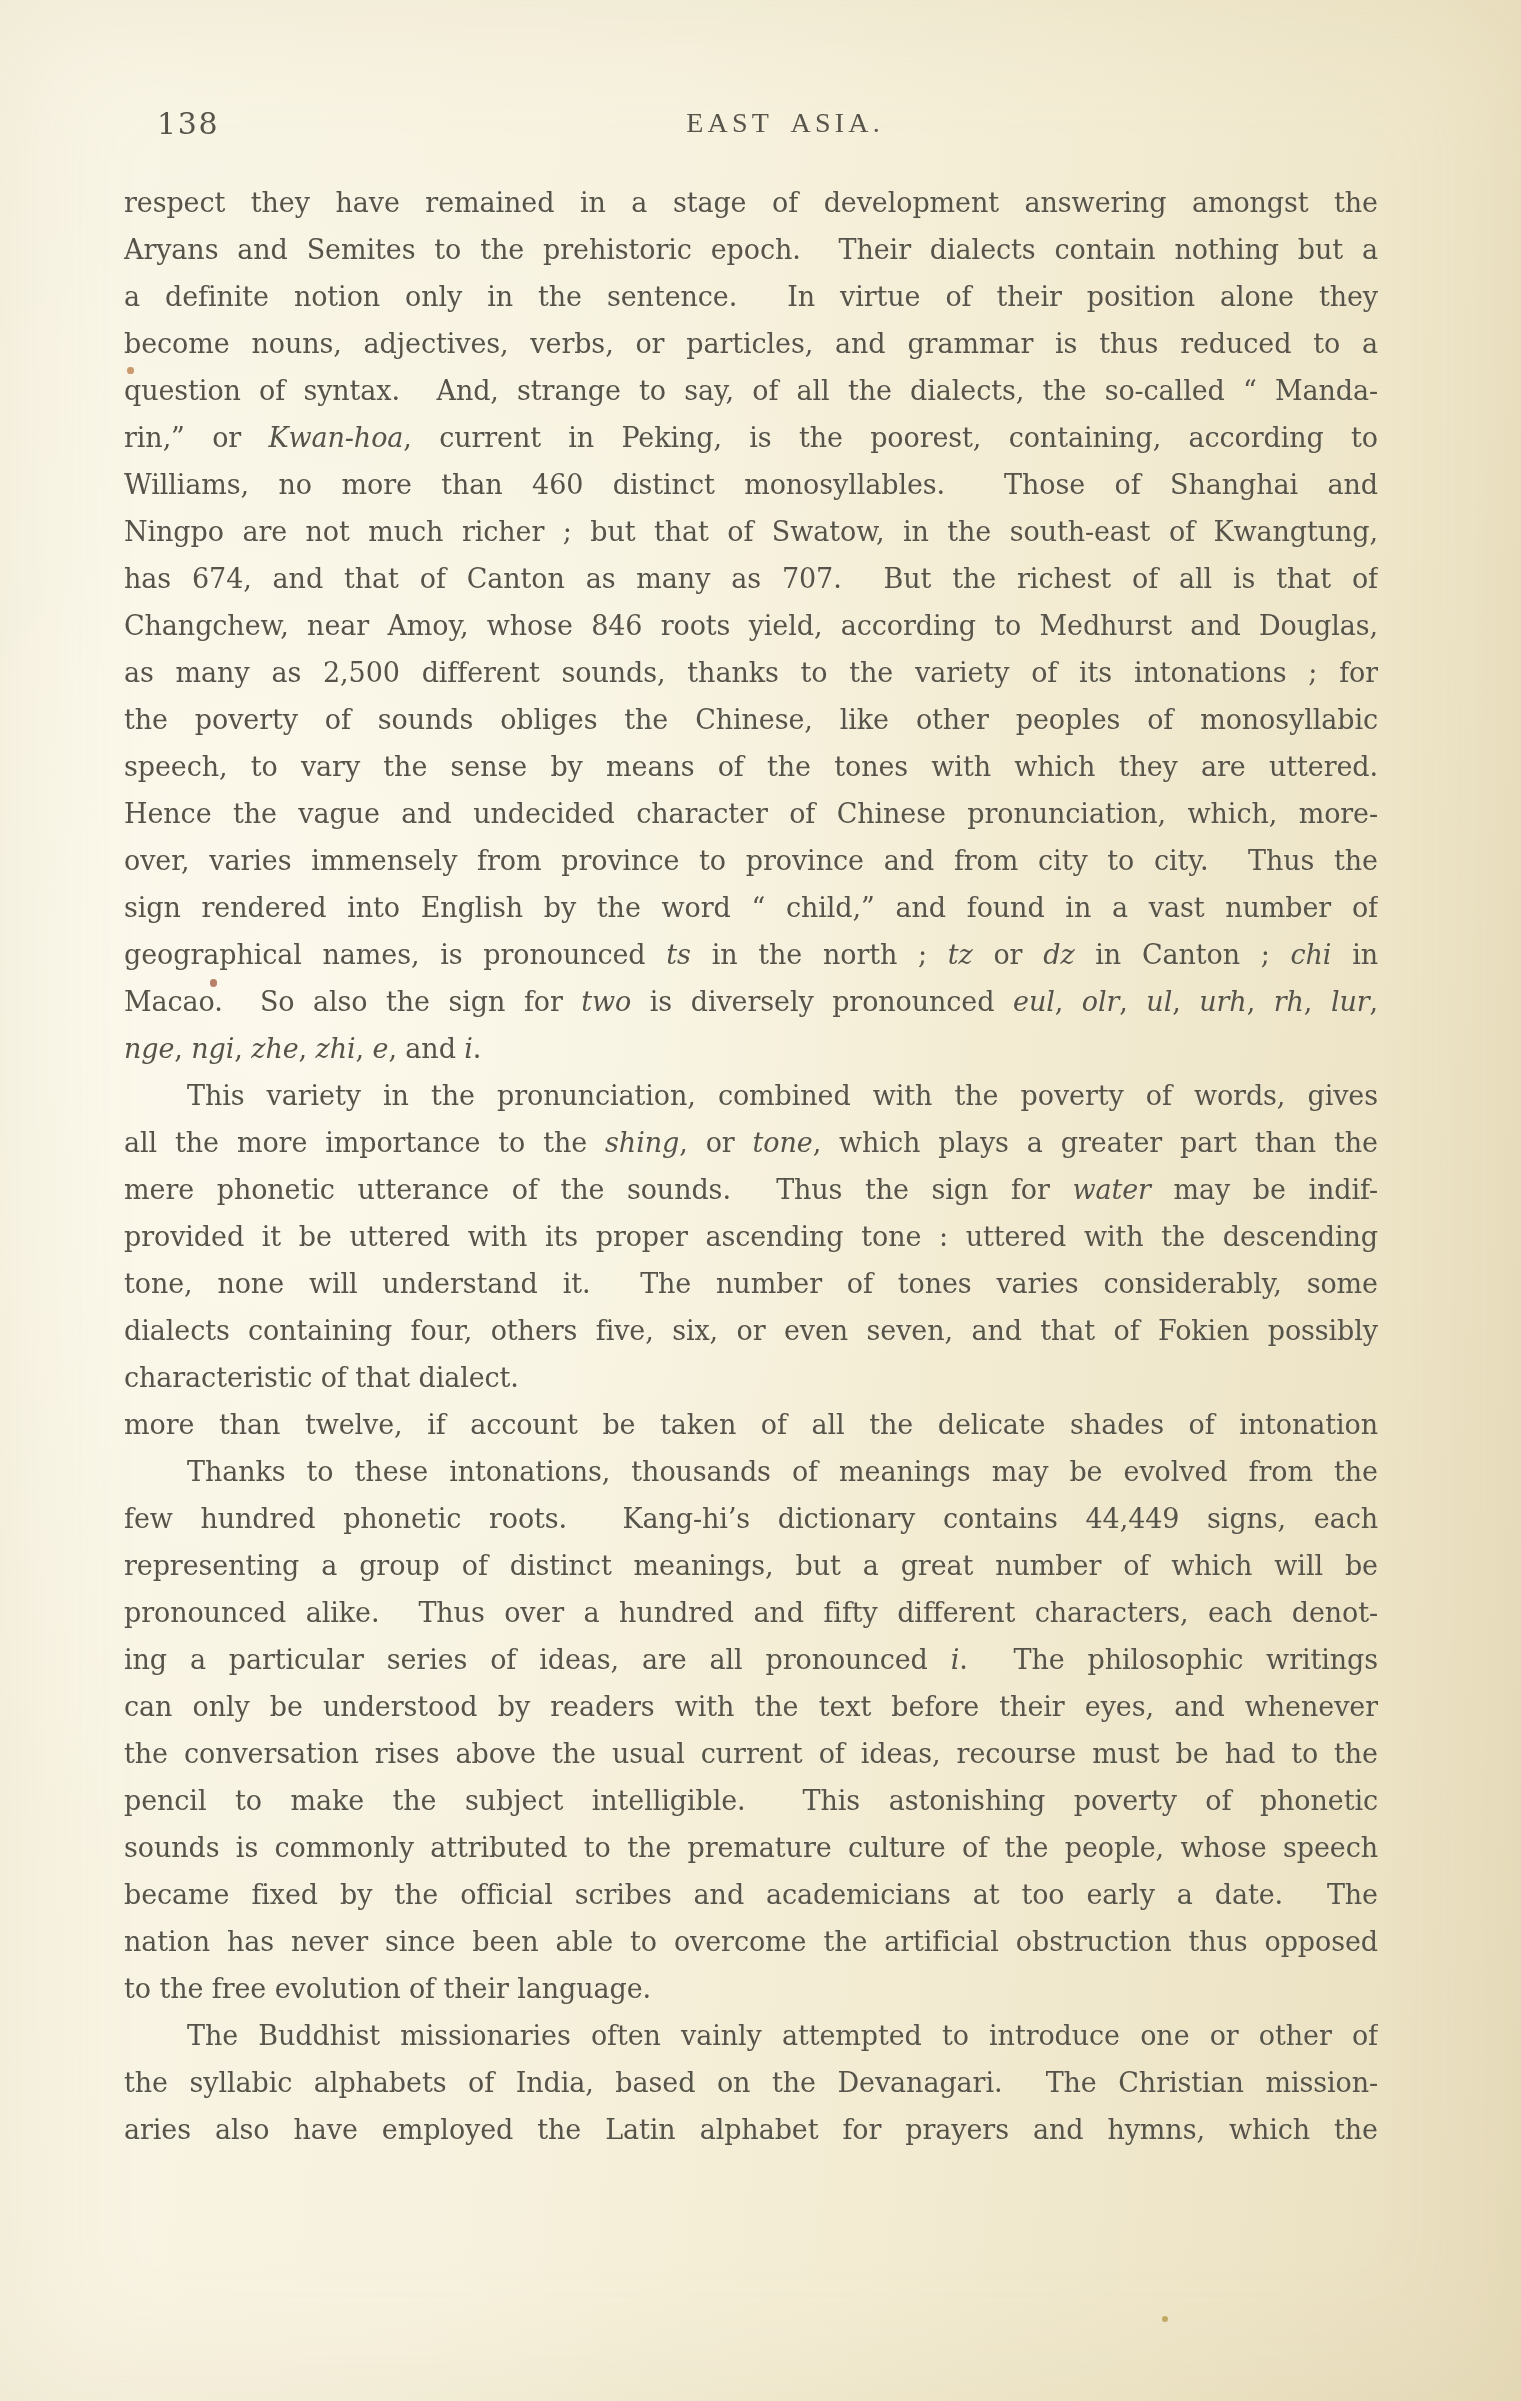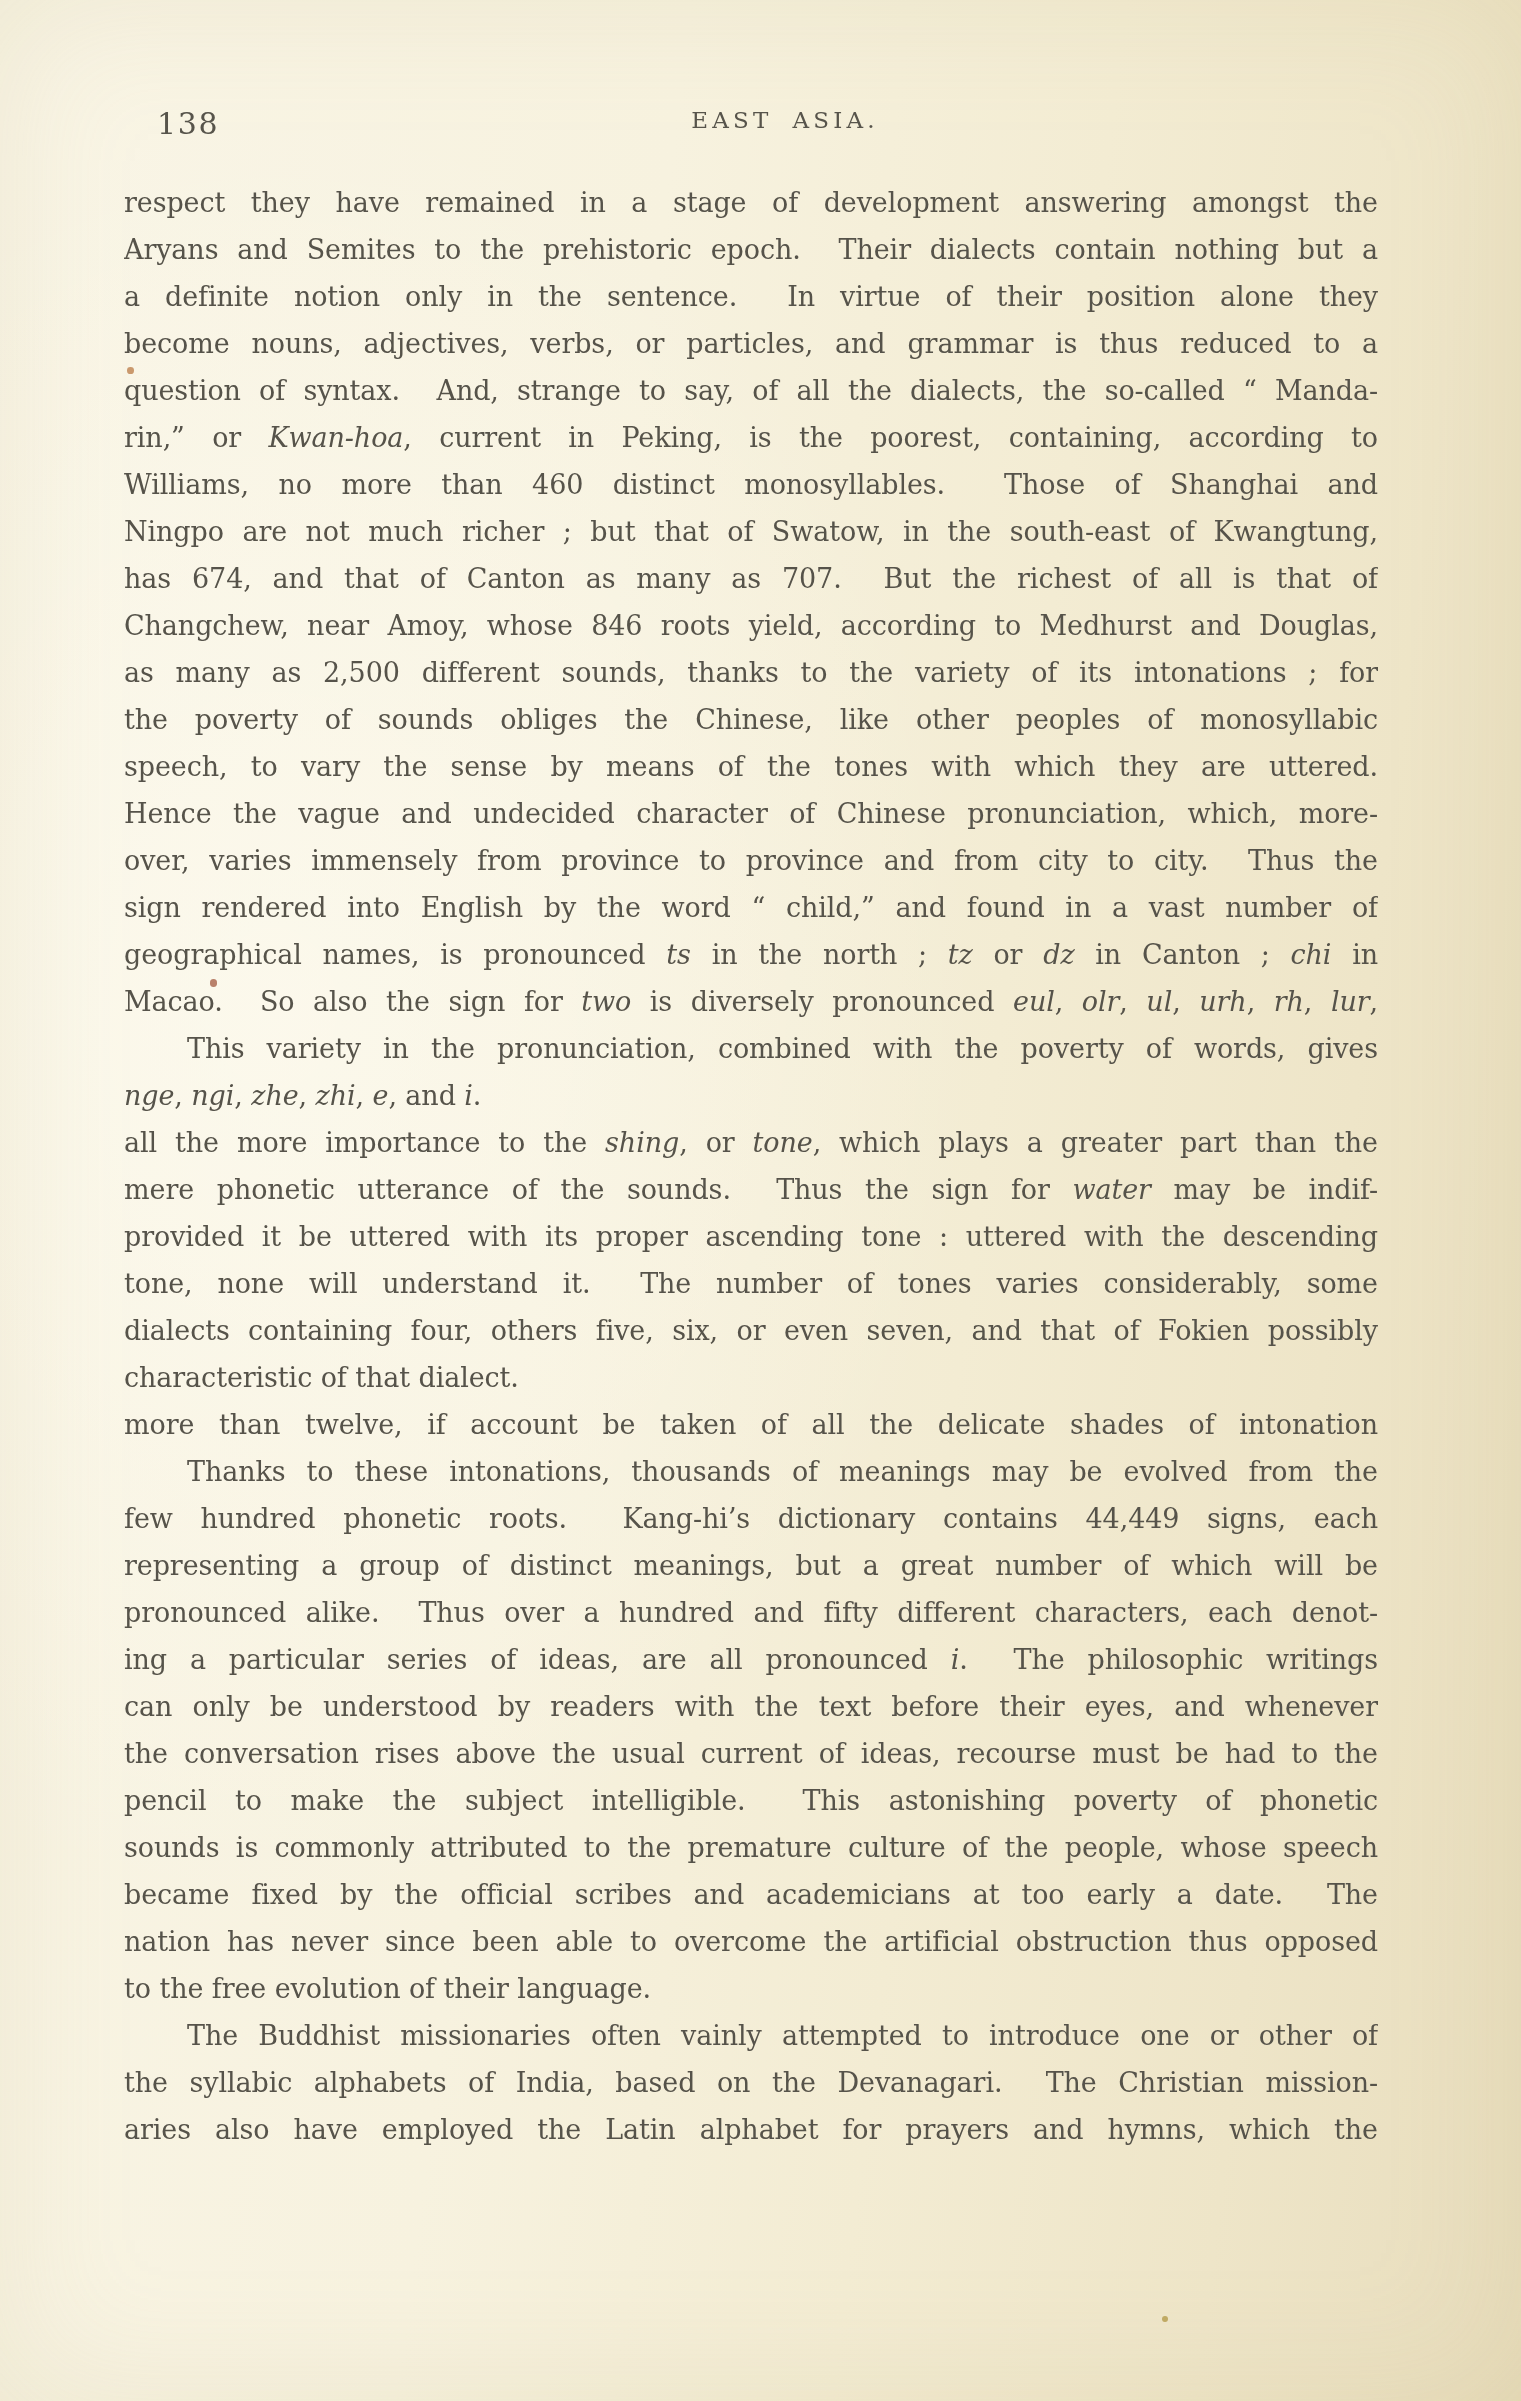--- a/index.html
+++ b/index.html
@@ -37,23 +37,24 @@
     font-size: 30px;
     letter-spacing: 1.7px;
   }
   .running-title {
     position: absolute;
     left: 0;
     right: 0;
     top: 3.4px;
     text-align: center;
     transform: translateX(17px);
-    font-size: 23px;
+    font-size: 28px;
     letter-spacing: 4.2px;
     word-spacing: 8.4px;
+    font-family: Liberation Serif, serif;
   }
   .body-text {
     position: absolute;
     left: 124px;
     top: 179px;
     width: 1254px;
     color: #56534a;
     font-size: 27px;
     letter-spacing: -0.1px;
   }
@@ -98,22 +99,22 @@
       <div class="line"><span>has 674, and that of Canton as many as 707.&nbsp; But the richest of all is that of</span></div>
       <div class="line"><span>Changchew, near Amoy, whose 846 roots yield, according to Medhurst and Douglas,</span></div>
       <div class="line"><span>as many as 2,500 different sounds, thanks to the variety of its intonations&nbsp;; for</span></div>
       <div class="line"><span>the poverty of sounds obliges the Chinese, like other peoples of monosyllabic</span></div>
       <div class="line"><span>speech, to vary the sense by means of the tones with which they are uttered.</span></div>
       <div class="line"><span>Hence the vague and undecided character of Chinese pronunciation, which, more-</span></div>
       <div class="line"><span>over, varies immensely from province to province and from city to city.&nbsp; Thus the</span></div>
       <div class="line"><span>sign rendered into English by the word “&nbsp;child,” and found in a vast number of</span></div>
       <div class="line"><span>geographical names, is pronounced </span><em>ts</em><span> in the north&nbsp;; </span><em>tz</em><span> or </span><em>dz</em><span> in Canton&nbsp;; </span><em>chi</em><span> in</span></div>
       <div class="line"><span>Macao.&nbsp; So also the sign for </span><em>two</em><span> is diversely pronounced </span><em>eul</em><span>, </span><em>olr</em><span>, </span><em>ul</em><span>, </span><em>urh</em><span>, </span><em>rh</em><span>, </span><em>lur</em><span>,</span></div>
+      <div class="line end"><em>nge</em><span>, </span><em>ngi</em><span>, </span><em>zhe</em><span>, </span><em>zhi</em><span>, </span><em>e</em><span>, and </span><em>i</em><span>.</span></div>
       <div class="line indent"><span>This variety in the pronunciation, combined with the poverty of words, gives</span></div>
-      <div class="line end"><em>nge</em><span>, </span><em>ngi</em><span>, </span><em>zhe</em><span>, </span><em>zhi</em><span>, </span><em>e</em><span>, and </span><em>i</em><span>.</span></div>
       <div class="line"><span>all the more importance to the </span><em>shing</em><span>, or </span><em>tone</em><span>, which plays a greater part than the</span></div>
       <div class="line"><span>mere phonetic utterance of the sounds.&nbsp; Thus the sign for </span><em>water</em><span> may be indif-</span></div>
       <div class="line"><span>provided it be uttered with its proper ascending tone&nbsp;: uttered with the descending</span></div>
       <div class="line"><span>tone, none will understand it.&nbsp; The number of tones varies considerably, some</span></div>
       <div class="line"><span>dialects containing four, others five, six, or even seven, and that of Fokien possibly</span></div>
       <div class="line end"><span>characteristic of that dialect.</span></div>
       <div class="line"><span>more than twelve, if account be taken of all the delicate shades of intonation</span></div>
       <div class="line indent"><span>Thanks to these intonations, thousands of meanings may be evolved from the</span></div>
       <div class="line"><span>few hundred phonetic roots.&nbsp; Kang-hi’s dictionary contains 44,449 signs, each</span></div>
       <div class="line"><span>representing a group of distinct meanings, but a great number of which will be</span></div>

